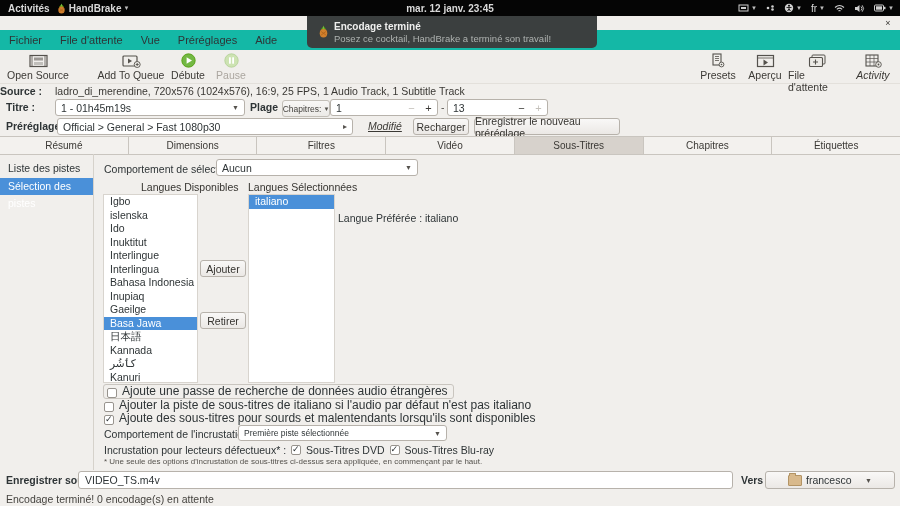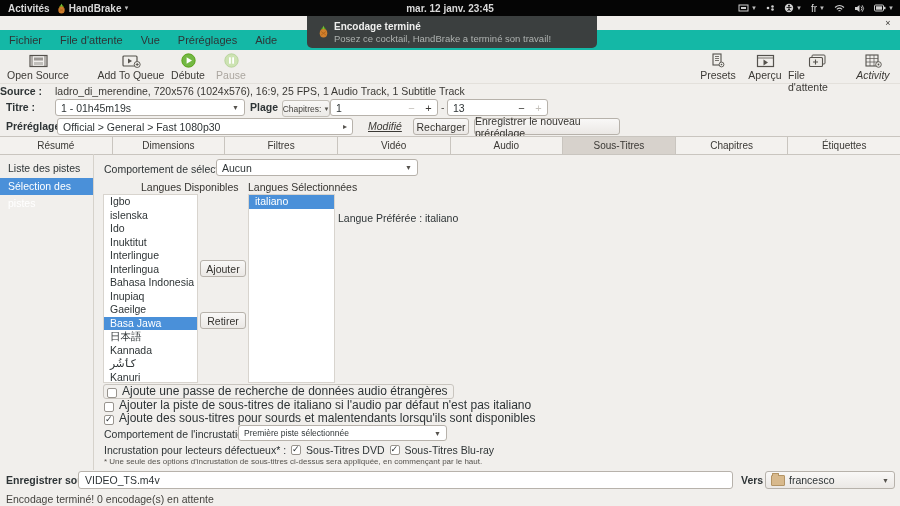--- a/index.html
+++ b/index.html
@@ -100,21 +100,21 @@
   .footnote{position:absolute;left:11px;top:303px;font-size:8px;color:#55524d;}
   
   .save-row{position:absolute;left:0;top:470px;width:900px;height:22px;}
   .save-label{position:absolute;left:6px;top:4px;}
   .save-input{position:absolute;left:78px;top:1px;width:655px;height:18px;background:#fff;
     border:1px solid #b7b2ab;border-radius:3px;box-sizing:border-box;font-size:10.5px;
     font-family:"Liberation Sans","DejaVu Sans",sans-serif;padding:0 6px;color:#2e3436;}
   .to-label{position:absolute;left:741px;top:4px;}
   .dest-combo{position:absolute;left:765px;top:1px;width:130px;height:18px;background:linear-gradient(#f9f8f7,#ebe8e5);
     border:1px solid #b7b2ab;border-radius:3px;box-sizing:border-box;display:flex;align-items:center;
-    gap:4px;padding:0 5px;font-size:10.5px;}
+    gap:4px;padding:0 22px;font-size:10.5px;}
   .folder{width:12px;height:9px;background:#d8b98c;border:1px solid #b39465;border-radius:1px;position:relative;flex:none;}
   .folder::before{content:"";position:absolute;left:0;top:-3px;width:5px;height:2px;background:#d8b98c;
     border:1px solid #b39465;border-bottom:none;border-radius:1px 1px 0 0;}
   .statusbar{position:absolute;left:0;top:492px;width:900px;height:14px;font-size:10.5px;color:#45433f;}
   .status-text{position:absolute;left:6px;top:1px;}
   
   .toast{position:absolute;left:307px;top:16px;width:290px;height:32px;background:#3b3f3f;
     border-radius:0 0 5px 5px;z-index:20;color:#efefee;}
   .toast-icon{position:absolute;left:10px;top:9px;}
   .toast-title{position:absolute;left:27px;top:5px;font-size:10px;font-weight:bold;}
@@ -341,21 +341,20 @@
     <span class="modified">Modifié</span>
     <div class="btn btn-reload">Recharger</div>
     <div class="btn btn-savepreset">Enregistrer le nouveau préréglage</div>
   </div>
 
   <div class="tabs">
     <div class="tab">Résumé</div>
     <div class="tab">Dimensions</div>
     <div class="tab">Filtres</div>
     <div class="tab">Vidéo</div>
-    <div class="tab">Audio</div>
     <div class="tab selected">Sous-Titres</div>
     <div class="tab">Chapitres</div>
     <div class="tab">Étiquettes</div>
   </div>
 
   <div class="content">
     <div class="sidebar">
       <div class="side-item" style="top:6px;">Liste des pistes</div>
       <div class="side-item selected" style="top:24px;">Sélection des pistes</div>
     </div>

